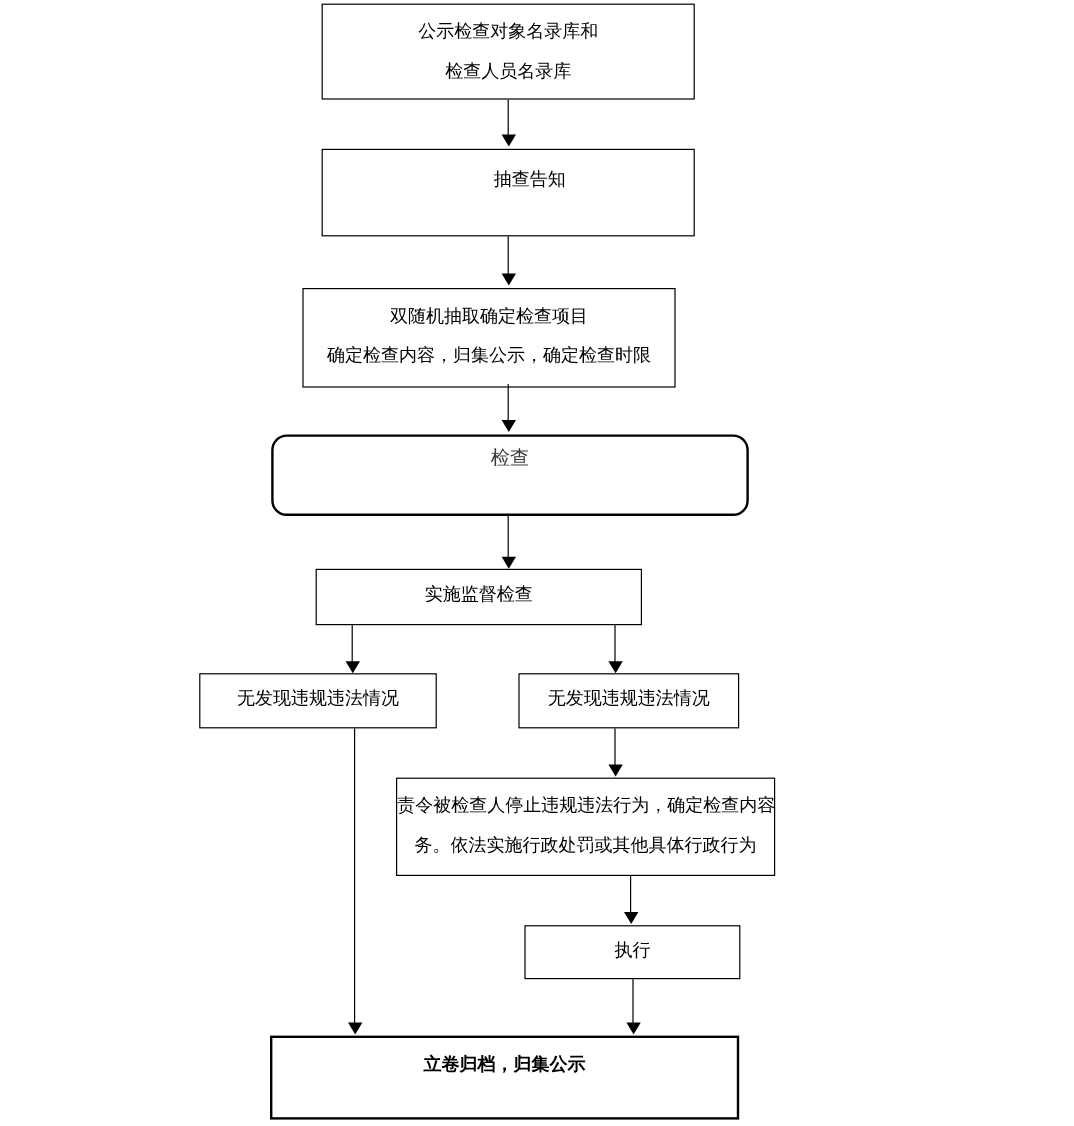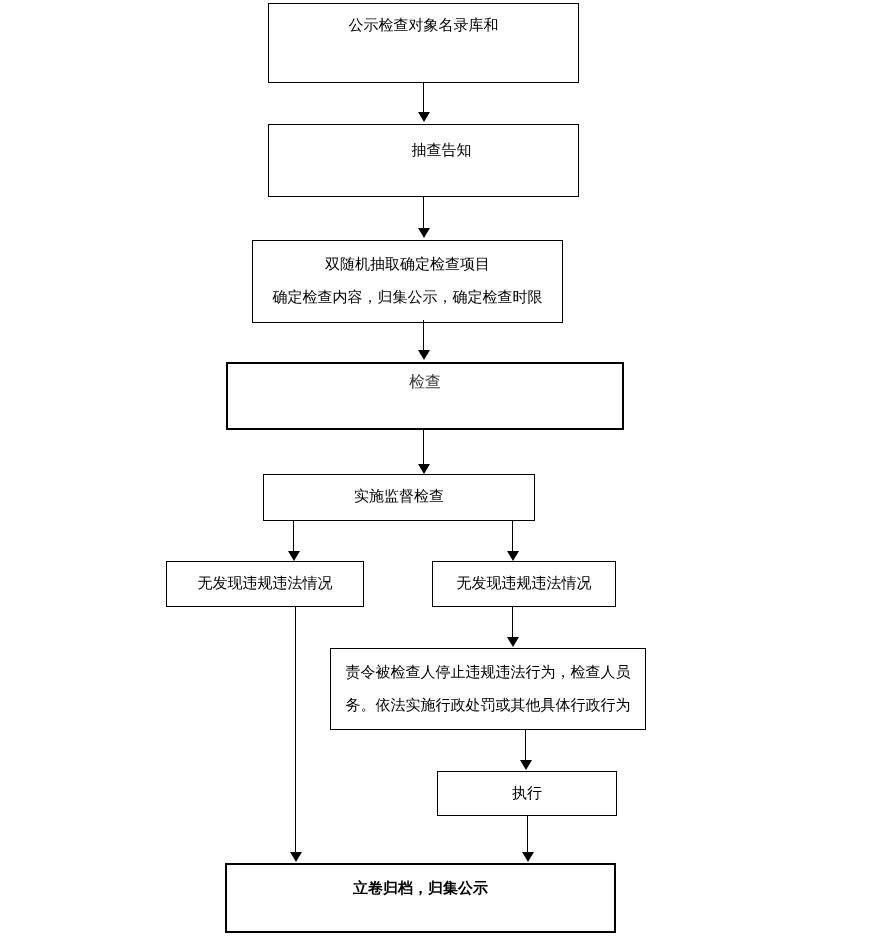--- a/index.html
+++ b/index.html
@@ -59,43 +59,44 @@
     border-left: 6px solid transparent;
     border-right: 6px solid transparent;
     border-top: 10px solid #000000;
   }
 </style>
 </head>
 <body>
 
 <div id="flowchart-root">
 
-  <div class="node" style="left:268px; top:3px; width:311px; height:80px;font-family:Liberation Mono, monospace;">
+  <div class="node" style="left:268px; top:3px; width:311px; height:80px;">
     <span class="node-text line-1 pad-top-14">公示检查对象名录库和</span>
+    <span class="node-text line-2 gap-line">检查人员名录库</span>
   </div>
 
   <div class="vline" style="left:423px; top:83px; height:31px;"></div>
   <div class="arrowhead" style="left:418px; top:112px;"></div>
 
   <div class="node" style="left:268px; top:124px; width:311px; height:73px;padding-left:36px;">
     <span class="node-text line-1 pad-top-16">抽查告知</span>
   </div>
 
   <div class="vline" style="left:423px; top:197px; height:34px;"></div>
   <div class="arrowhead" style="left:418px; top:228px;"></div>
 
   <div class="node" style="left:252px; top:240px; width:311px; height:83px;">
     <span class="node-text line-1 pad-top-14">双随机抽取确定检查项目</span>
     <span class="node-text line-2 gap-line">确定检查内容，归集公示，确定检查时限</span>
   </div>
 
   <div class="vline" style="left:423px; top:320px; height:34px;"></div>
   <div class="arrowhead" style="left:418px; top:350px;"></div>
 
-  <div class="node thick" style="left:226px; top:362px; width:398px; height:68px;">
+  <div class="node thick" style="left:226px; top:362px; width:398px; height:68px;border-radius:13px;">
     <span class="node-text title-serif pad-top-8">检查</span>
   </div>
 
   <div class="vline" style="left:423px; top:430px; height:37px;"></div>
   <div class="arrowhead" style="left:418px; top:464px;"></div>
 
   <div class="node" style="left:263px; top:474px; width:272px; height:47px;">
     <span class="node-text line-1 pad-top-12">实施监督检查</span>
   </div>
 
@@ -113,21 +114,21 @@
     <span class="node-text line-1 pad-top-12">无发现违规违法情况</span>
   </div>
 
   <div class="vline" style="left:295px; top:607px; height:249px;"></div>
   <div class="arrowhead" style="left:290px; top:852px;"></div>
 
   <div class="vline" style="left:512px; top:607px; height:34px;"></div>
   <div class="arrowhead" style="left:507px; top:637px;"></div>
 
   <div class="node" style="left:330px; top:648px; width:316px; height:82px;">
-    <span class="node-text line-1 pad-top-14">责令被检查人停止违规违法行为，检查人员</span>
+    <span class="node-text line-1 pad-top-14">责令被检查人停止违规违法行为，确定检查内容</span>
     <span class="node-text line-2 gap-line">务。依法实施行政处罚或其他具体行政行为</span>
   </div>
 
   <div class="vline" style="left:525px; top:730px; height:34px;"></div>
   <div class="arrowhead" style="left:520px; top:760px;"></div>
 
   <div class="node" style="left:437px; top:771px; width:180px; height:45px;">
     <span class="node-text line-1 pad-top-12">执行</span>
   </div>
 

